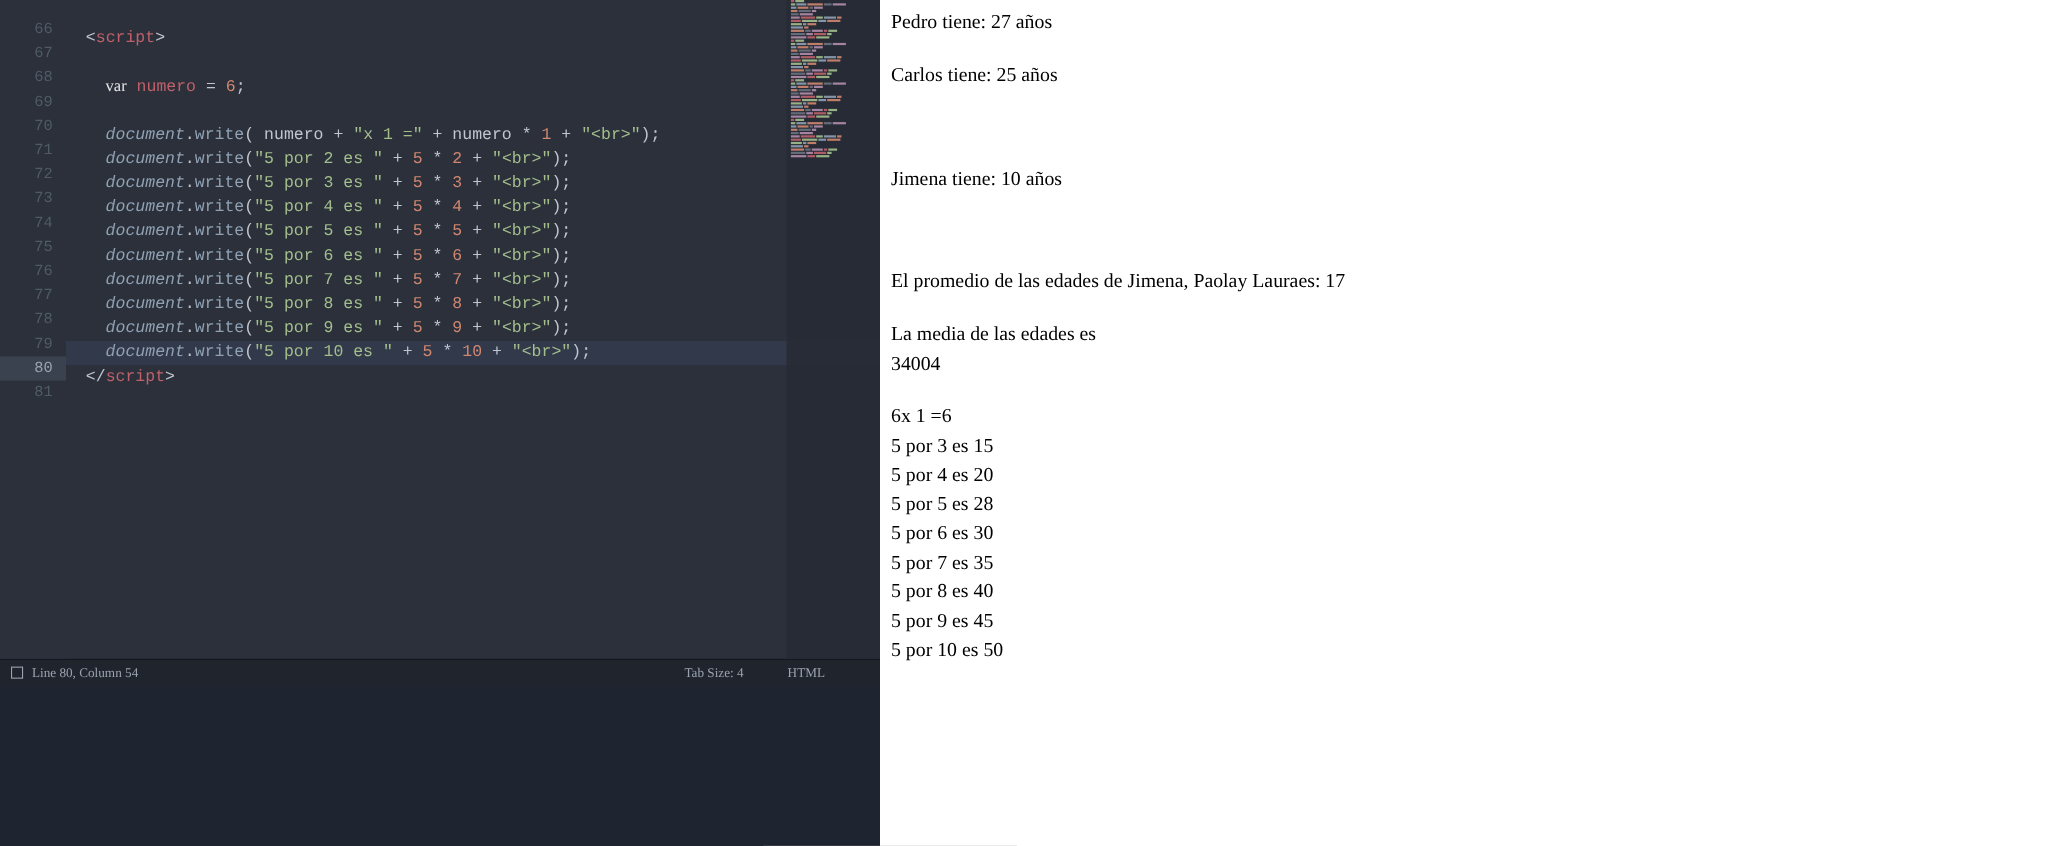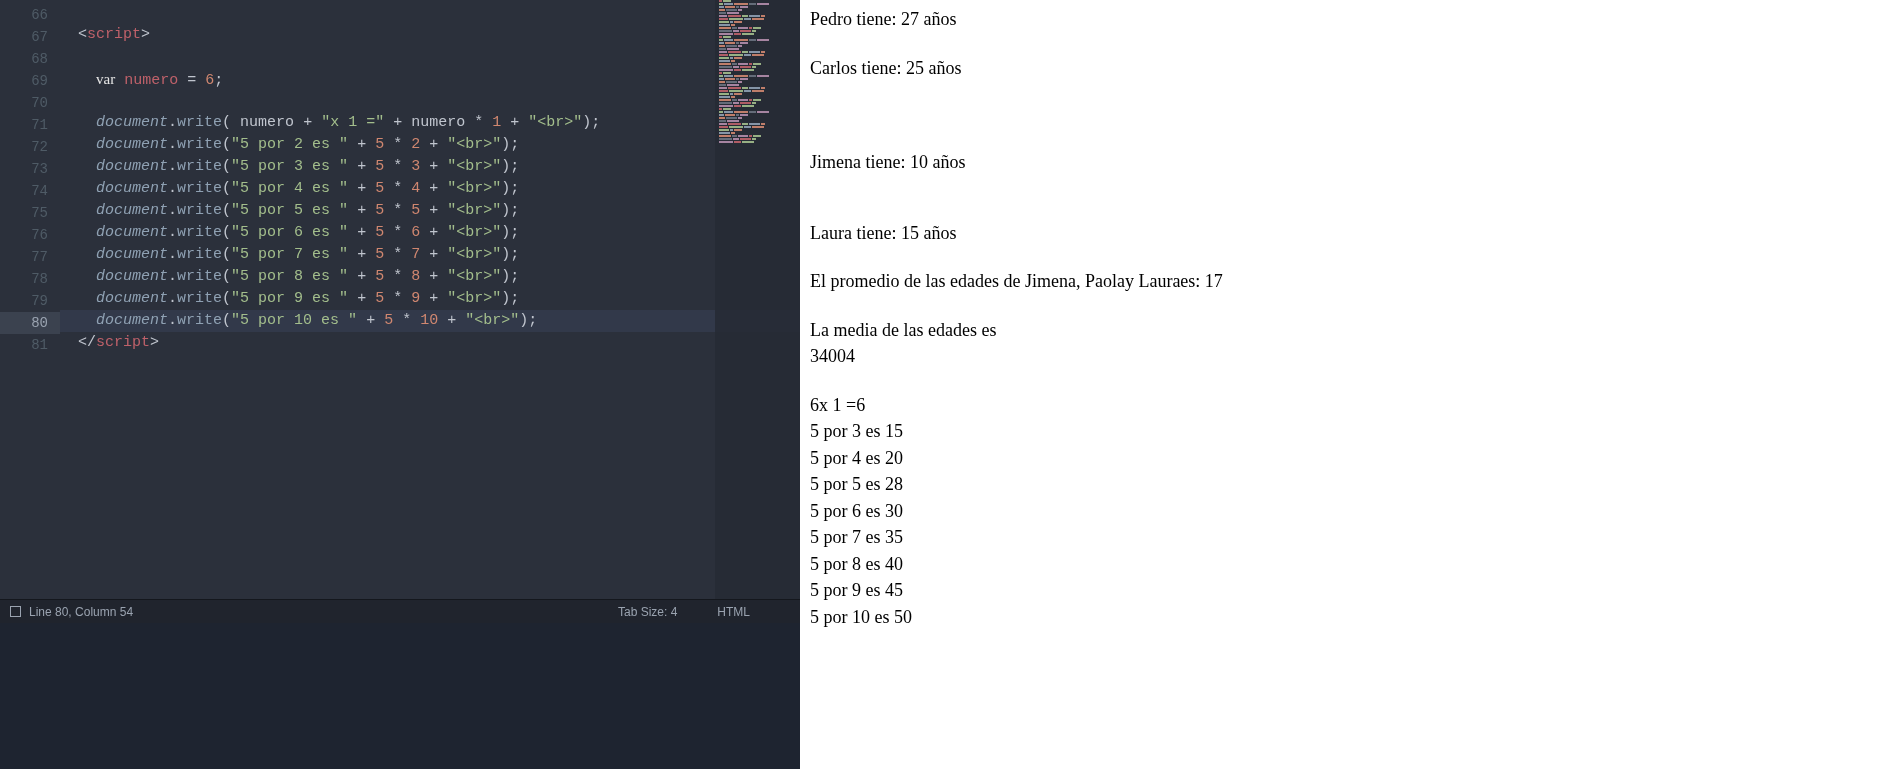--- a/index.html
+++ b/index.html
@@ -28,21 +28,21 @@
   }
   .gutter {
     width: 60px;
     background: #2b303b;
     color: #4f5b66;
     text-align: right;
     padding-right: 12px;
     font-size: 14px;
     line-height: 22px;
     user-select: none;
-    padding-top: 4px;
+    padding-top: 16px;
   }
   .gutter .ln { height: 22px; }
   .gutter .ln.active { background: #3b424f; color: #9aa3b0; margin-right: -12px; padding-right: 12px; }
   .code {
     flex: 1;
     font-size: 15px;
     line-height: 22px;
     white-space: pre;
     padding-top: 2px;
     position: relative;
@@ -82,21 +82,21 @@
   .mb.c2{background:#a3be8c;}
   .mb.c3{background:#8fa1b3;}
   .mb.c4{background:#d08770;}
   .mb.c5{background:#6b7380;}
   .mb.c6{background:#b48ead;}
 
   .statusbar {
     height: 24px;
     background: #20242d;
     color: #9aa3b0;
-    font-family: Liberation Sans, sans-serif;
+    font-family: Liberation Serif, serif;
     font-size: 12px;
     display: flex;
     align-items: center;
     padding: 0 10px;
     border-top: 1px solid #14171d;
   }
   .statusbar .sb-left { display:flex; align-items:center; gap:8px; flex:1; }
   .statusbar .sb-icon {
     width: 11px; height: 11px;
     border: 1px solid #9aa3b0;
@@ -422,21 +422,20 @@
 <div class="preview-pane" id="preview">
     <p>Pedro tiene: 27 años</p>
     <div class="gap-md"></div>
     <p>Carlos tiene: 25 años</p>
     <div class="gap-lg"></div>
     <p></p>
     <div class="gap-md"></div>
     <p>Jimena tiene: 10 años</p>
     <div class="gap-md"></div>
     <div class="gap-md"></div>
-    <p>Laura tiene: 15 años</p>
     <div class="gap-md"></div>
     <p>El promedio de las edades de Jimena, Paolay Lauraes: 17</p>
     <div class="gap-md"></div>
     <p>La media de las edades es</p>
     <p>34004</p>
     <div class="gap-md"></div>
     <p>6x 1 =6</p>
     <p>5 por 3 es 15</p>
     <p>5 por 4 es 20</p>
     <p>5 por 5 es 28</p>

